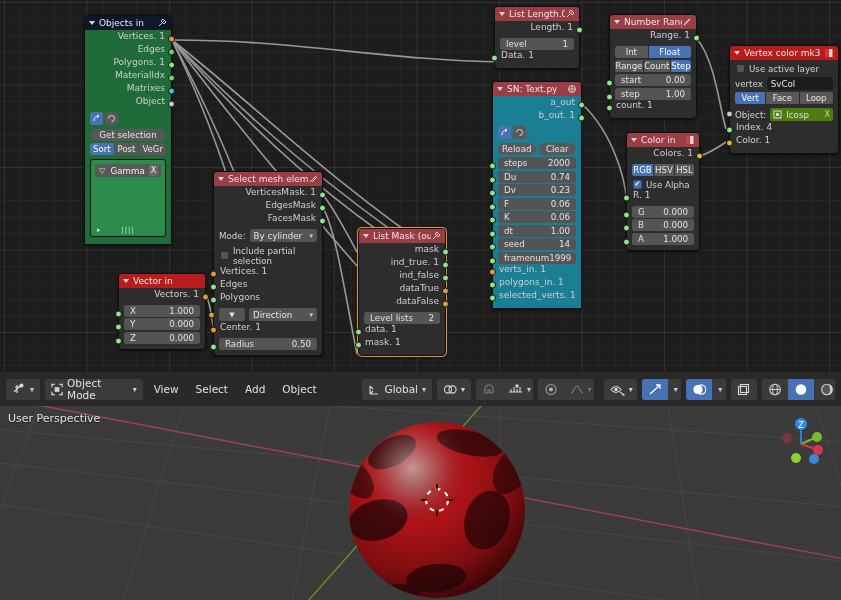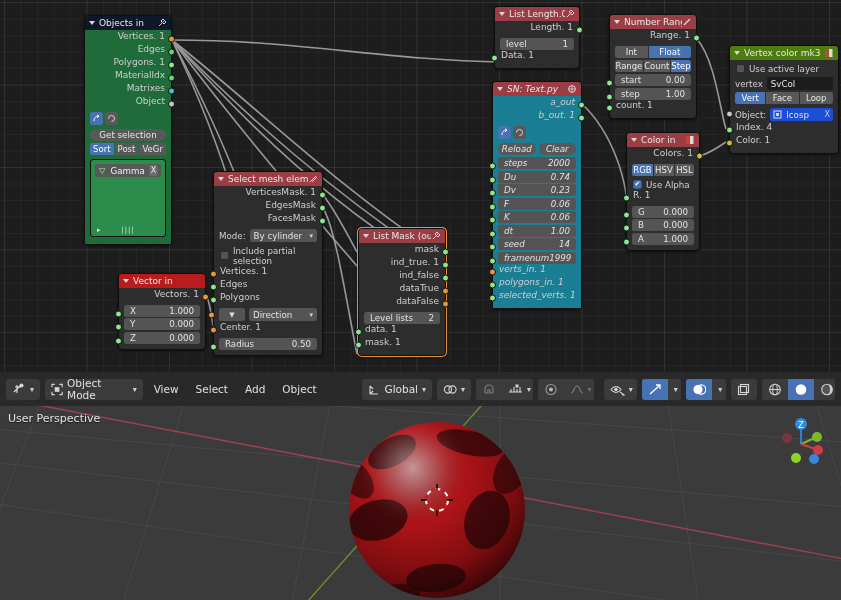--- a/index.html
+++ b/index.html
@@ -140,40 +140,40 @@
 
   .iconpair { display: flex; gap: 2px; padding: 2px 5px; }
   .sqicon { width: 13px; height: 13px; border-radius: 2.5px; background: #585858;
             display:flex;align-items:center;justify-content:center; }
   .sqicon.on { background: #4772b3; }
 
   #node-vector-in { left: 118px; top: 273px; width: 88px; }
   #node-select-mesh { left: 213px; top: 171px; width: 110px; }
   #node-list-mask { left: 358px; top: 228px; width: 88px; }
   #node-list-length { left: 494px; top: 6px; width: 86px; }
-  #node-sn-text { left: 492px; top: 81px; width: 90px; font-style: italic; }
+  #node-sn-text { left: 492px; top: 81px; width: 90px; }
   #node-sn-text .body { background: #1a7e94; }
   #node-number-range { left: 609px; top: 14px; width: 88px; }
   #node-color-in { left: 626px; top: 132px; width: 74px; }
   #node-vertex-color { left: 729px; top: 45px; width: 110px; }
 
   .sel-outline { box-shadow: 0 0 0 1px #e6913c, 0 1px 3px rgba(0,0,0,0.55); }
 
   .dropdown {
     margin: 2px 5px; height: 13px; background: #545454; border-radius: 2.5px;
     display: flex; align-items: center; padding: 0 4px; font-size: 8.7px; color: #e4e4e4;
     position: relative;
   }
   .dropdown .cv { margin-left: auto; font-size: 7px; opacity: .85; }
   .mode-row { display:flex; align-items:center; gap:4px; padding: 0 5px; margin: 2px 0; font-size: 8.7px;}
   .mode-row .dropdown { flex:1 1 auto; margin: 0; }
   .icon-dd { width: 26px; height: 13px; background:#545454; border-radius:2.5px;
              display:flex;align-items:center;justify-content:center; }
 
-  .objfield { margin: 2px 5px; height: 13px; background: #1d4ed8; border-radius: 2.5px;
+  .objfield { margin: 2px 5px; height: 13px; background: #4d7c0f; border-radius: 2.5px;
               display:flex; align-items:center; gap:4px; padding: 0 3px; font-size: 8.7px; color:#e0e0e0;}
   .objfield .ox { margin-left:auto; font-size:8px; color:#ccc; }
 
   
   #viewport {
     position: absolute; left: 0; top: 372px; width: 841px; height: 228px;
     background: #3b3b3b;
     overflow: hidden;
   }
   #vp-header {
@@ -684,21 +684,21 @@
             <span class="sock left" style="background:#8de88d;top:9px"></span>
           <div class="field">
             <span>A</span>
             <span class="fv">1.000</span>
             </div>
           </div>
       </div>
     </div>
 
     <div class="node" id="node-vertex-color">
-      <div class="hdr" style="background:#4d7c0f">
+      <div class="hdr" style="background:#b91c1c">
         <span class="tri"></span>
         <span class="ttl">Vertex color mk3</span>
         <span class="hicon">
           <svg width="10" height="10" viewBox="0 0 10 10">
               <rect x="1" y="1" width="3.5" height="8" fill="#d04040"></rect>
               <rect x="5" y="1" width="3.5" height="8" fill="#e8e8e8"></rect>
             </svg>
         </span>
       </div>
       <div class="body">

